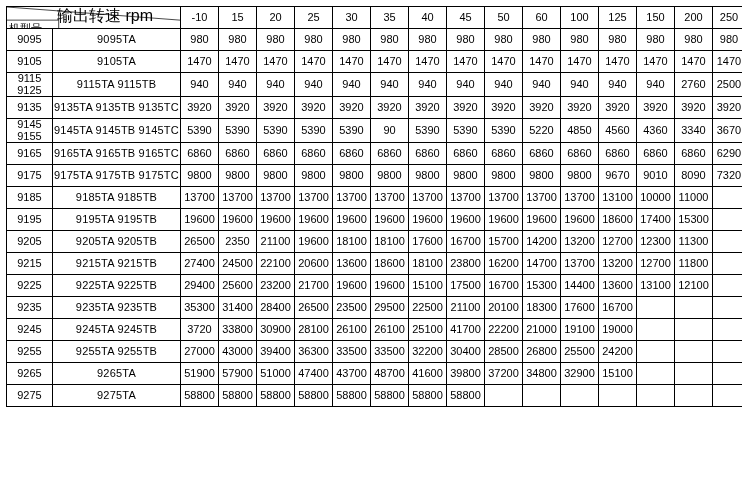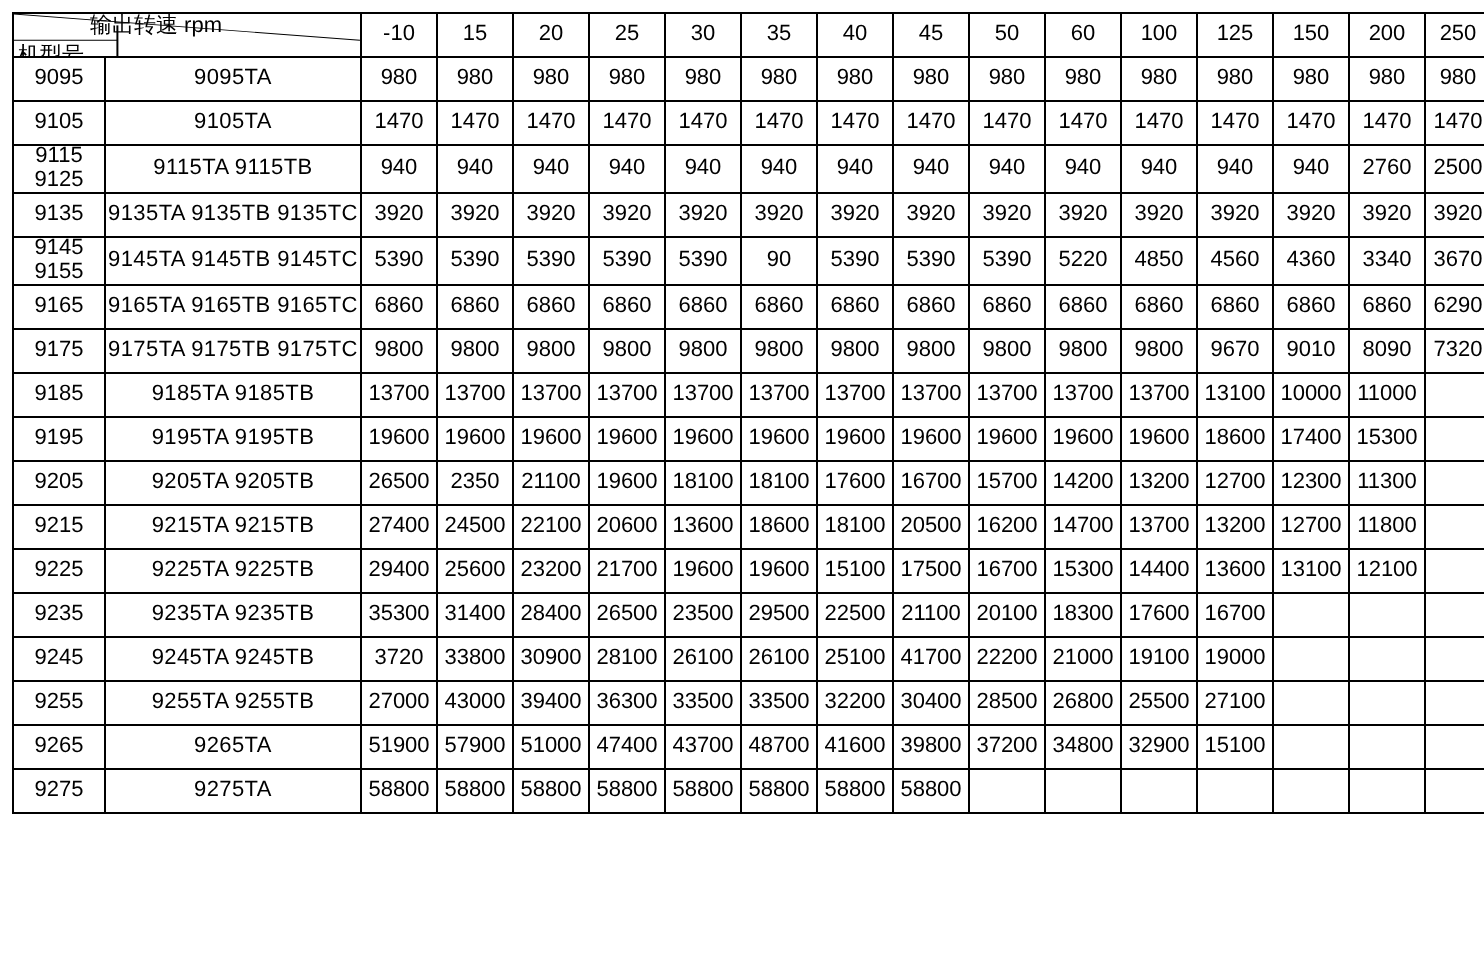--- a/index.html
+++ b/index.html
@@ -43,22 +43,22 @@
   }
   .corner .diag {
     position: absolute;
     left: 0; top: 0;
     width: 100%;
     height: 100%;
   }
   .corner .lbl-speed {
     position: absolute;
     top: 1px;
-    left: 38px;
-    font-size: 11px;
+    left: 50px;
+    font-size: 16px;
     white-space: nowrap;
   }
   .corner .lbl-model {
     position: absolute;
     top: 16px;
     left: 2px;
     font-size: 11px;
     white-space: nowrap;
   }
   .col-first { width: 46px; }
@@ -324,21 +324,21 @@
         <tr>
           <td>9215</td>
           <td class="model-cell">9215TA    9215TB</td>
           <td class="num">27400</td>
           <td class="num">24500</td>
           <td class="num">22100</td>
           <td class="num">20600</td>
           <td class="num">13600</td>
           <td class="num">18600</td>
           <td class="num">18100</td>
-          <td class="num">20500</td>
+          <td class="num">23800</td>
           <td class="num">16200</td>
           <td class="num">14700</td>
           <td class="num">13700</td>
           <td class="num">13200</td>
           <td class="num">12700</td>
           <td class="num">11800</td>
           <td class="num"></td>
         </tr>
         <tr>
           <td>9225</td>
@@ -404,21 +404,21 @@
           <td class="num">43000</td>
           <td class="num">39400</td>
           <td class="num">36300</td>
           <td class="num">33500</td>
           <td class="num">33500</td>
           <td class="num">32200</td>
           <td class="num">30400</td>
           <td class="num">28500</td>
           <td class="num">26800</td>
           <td class="num">25500</td>
-          <td class="num">27100</td>
+          <td class="num">24200</td>
           <td class="num"></td>
           <td class="num"></td>
           <td class="num"></td>
         </tr>
         <tr>
           <td>9265</td>
           <td class="model-cell">9265TA</td>
           <td class="num">51900</td>
           <td class="num">57900</td>
           <td class="num">51000</td>

